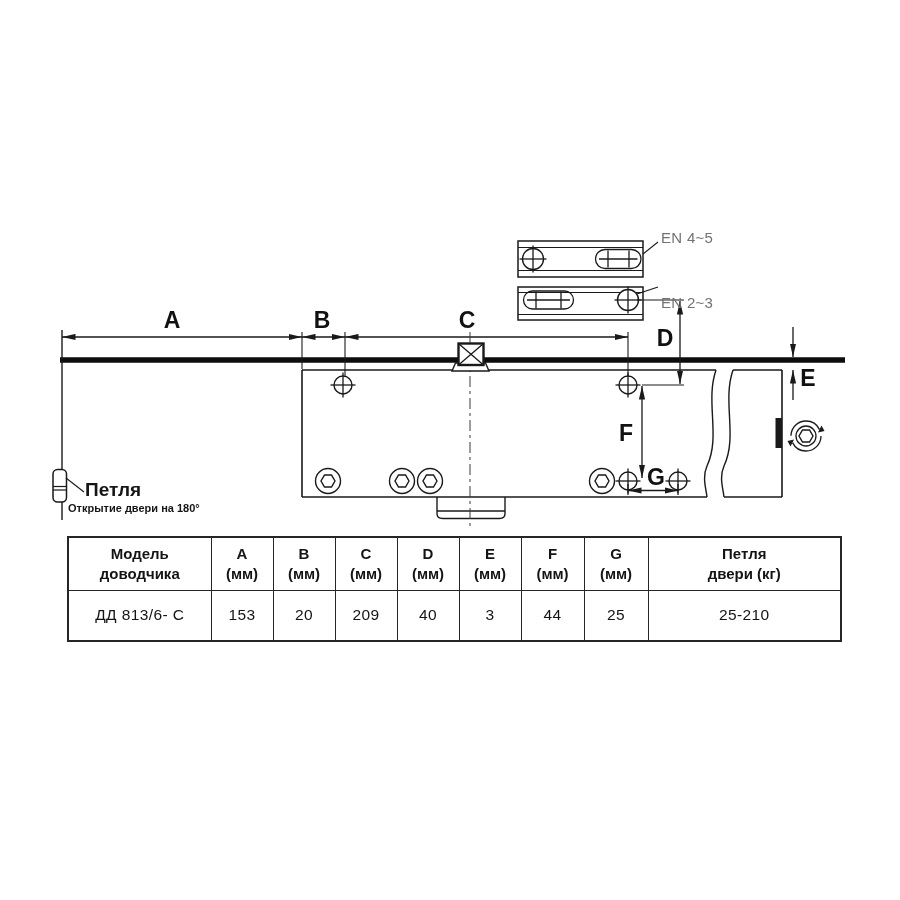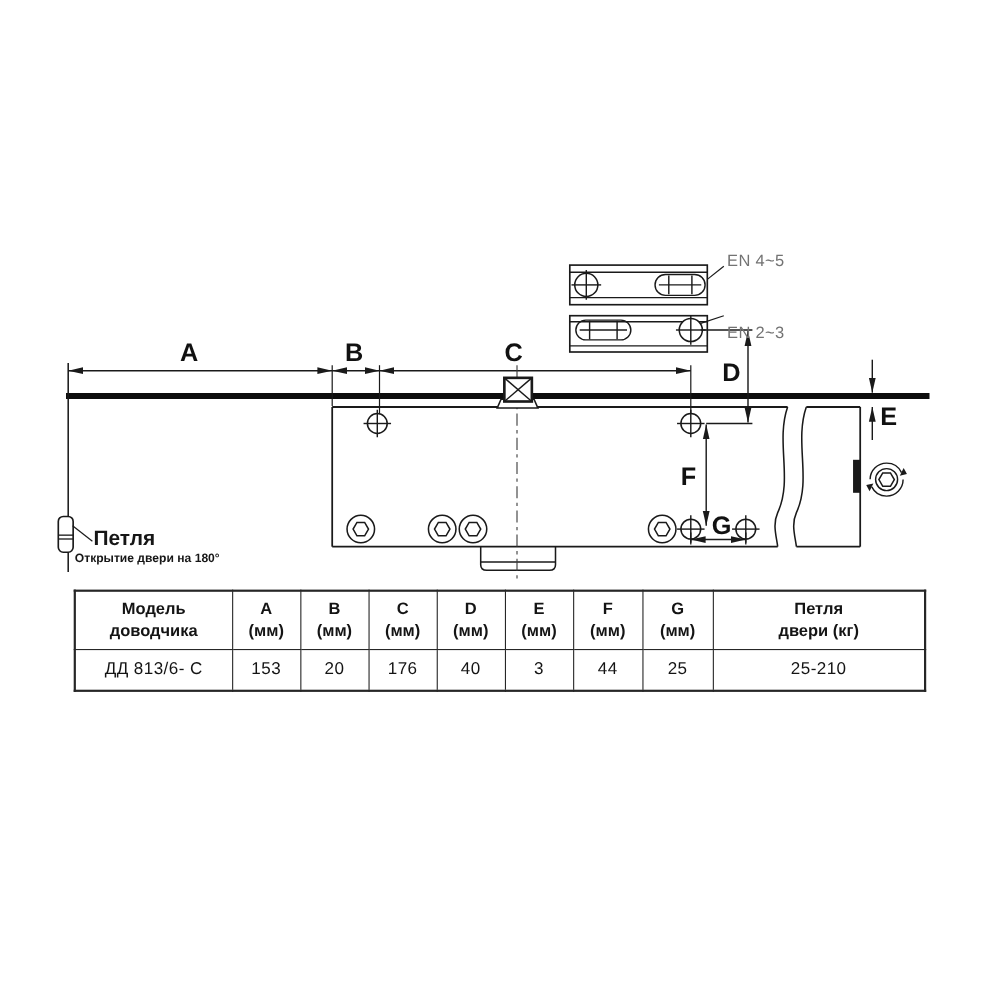--- a/index.html
+++ b/index.html
@@ -28,21 +28,21 @@
   table.spec {
     position:absolute; left:67px; top:536px; width:773px;
     border-collapse:collapse; table-layout:fixed;
     border:2px solid #262626;
   }
   table.spec th, table.spec td {
     border:1.5px solid #262626; text-align:center; vertical-align:middle;
     padding:0; color:#141414;
   }
   table.spec thead tr { height:53px; }
-  table.spec tbody tr { height:38px; }
+  table.spec tbody tr { height:51px; }
   table.spec th { font-size:15px; font-weight:bold; line-height:1.3; }
   table.spec td { font-size:15.5px; font-weight:400; letter-spacing:0.4px; }
 </style>
 </head>
 <body>
 
 <div class="canvas">
 
   <div class="drawing">
     <svg width="900" height="560" viewBox="0 0 900 560">
@@ -260,21 +260,21 @@
           <div>Петля</div>
           <div>двери (кг)</div>
         </th>
       </tr>
     </thead>
     <tbody>
       <tr>
         <td>ДД 813/6- С</td>
         <td>153</td>
         <td>20</td>
-        <td>176</td>
+        <td>209</td>
         <td>40</td>
         <td>3</td>
         <td>44</td>
         <td>25</td>
         <td>25-210</td>
       </tr>
     </tbody>
   </table>
 
 </div>

